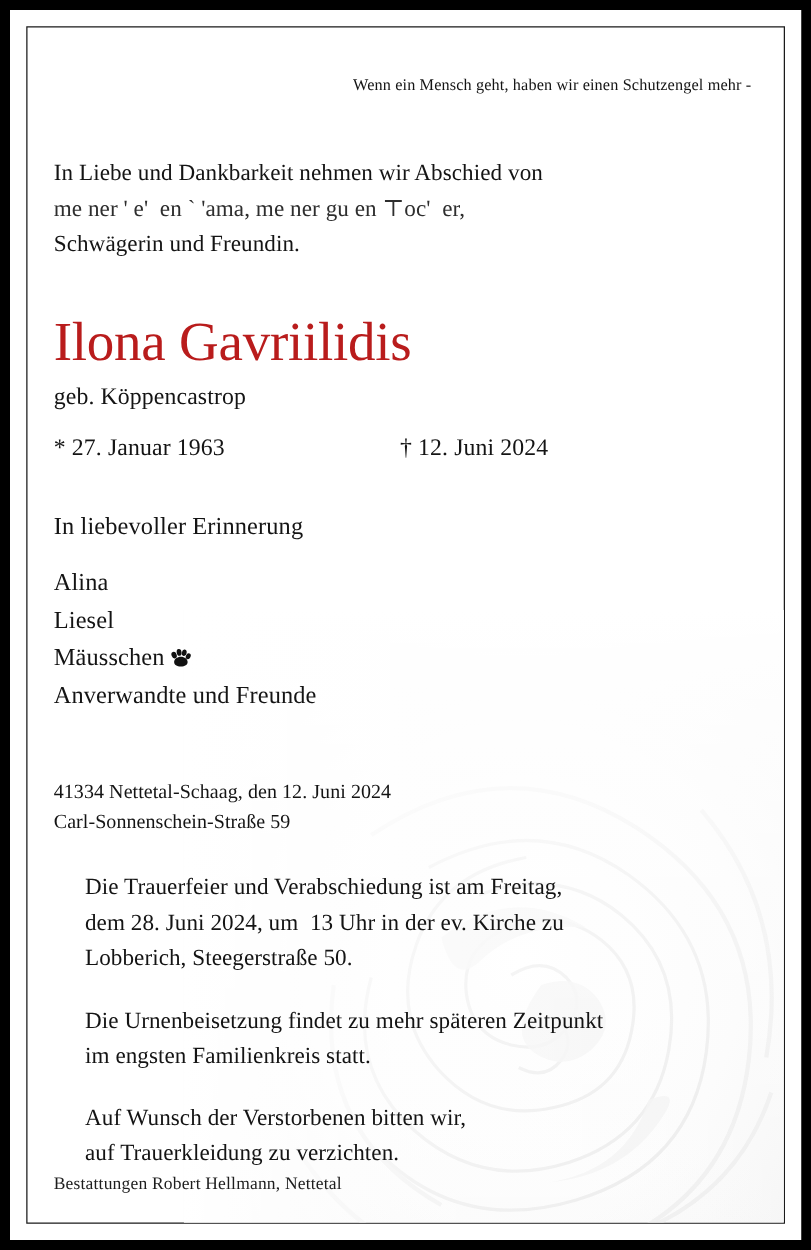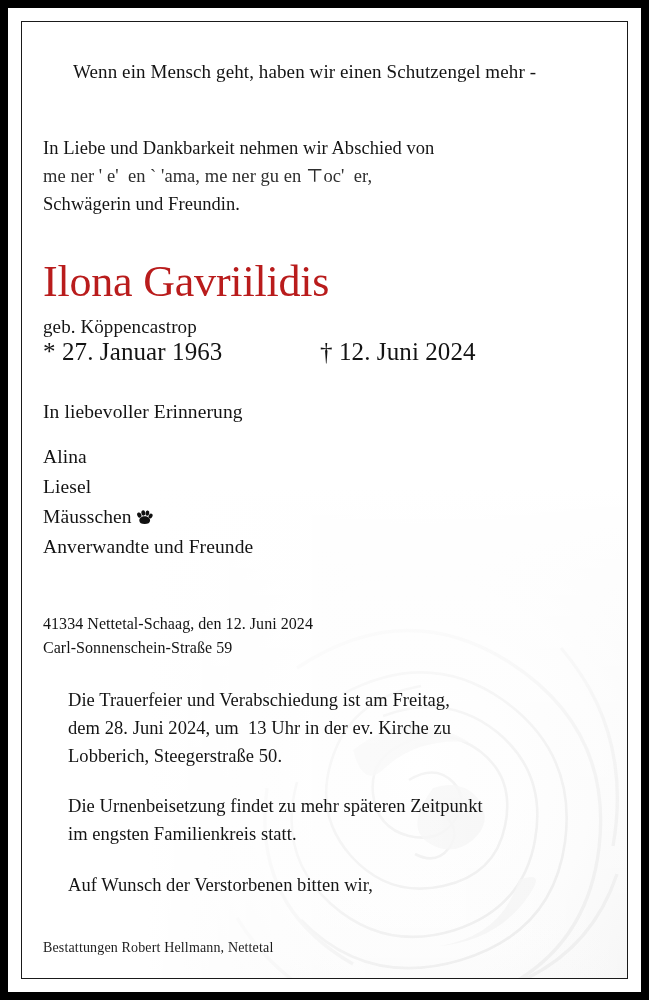--- a/index.html
+++ b/index.html
@@ -63,21 +63,22 @@
     z-index: 2;
     height: 100%;
     box-sizing: border-box;
     padding: 0 18px 0 21px;
     color: #141414;
   }
 
   
   .quote {
     margin-top: 37px;
-    font-size: 19px;
+    text-align: right;
+    font-size: 13px;
     line-height: 1.42;
     letter-spacing: 0.1px;
     padding-right: 8px;
   }
   .quote .q-line { display: block; }
   .quote .q-line-1 { padding-left: 30px; }
 
   
   .intro {
     margin-top: 48px;
@@ -102,21 +103,22 @@
     color: #b91c1c;
   }
 
   .maiden {
     margin-top: 10px;
     font-size: 19px;
     letter-spacing: 0.1px;
   }
 
   .dates {
-    font-size: 25px;
+    margin-top: 19px;
+    font-size: 19px;
     letter-spacing: 0.1px;
     position: relative;
     height: 24px;
   }
   .date-born { position: absolute; left: 0; top: 0; }
   .date-died { position: absolute; left: 277px; top: 0; }
 
   
   .memory-title {
     margin-top: 39px;
@@ -276,20 +278,21 @@
           <span class="p-line">Lobberich, Steegerstraße 50.</span>
         </div>
 
         <div class="para">
           <span class="p-line">Die Urnenbeisetzung findet zu mehr späteren Zeitpunkt</span>
           <span class="p-line">im engsten Familienkreis statt.</span>
         </div>
 
         <div class="para">
           <span class="p-line">Auf Wunsch der Verstorbenen bitten wir,</span>
+          <span class="p-line">auf Trauerkleidung zu verzichten.</span>
         </div>
 
       </div>
 
       <div class="credit">Bestattungen Robert Hellmann, Nettetal</div>
 
     </div>
   </div>
 </div>
 

